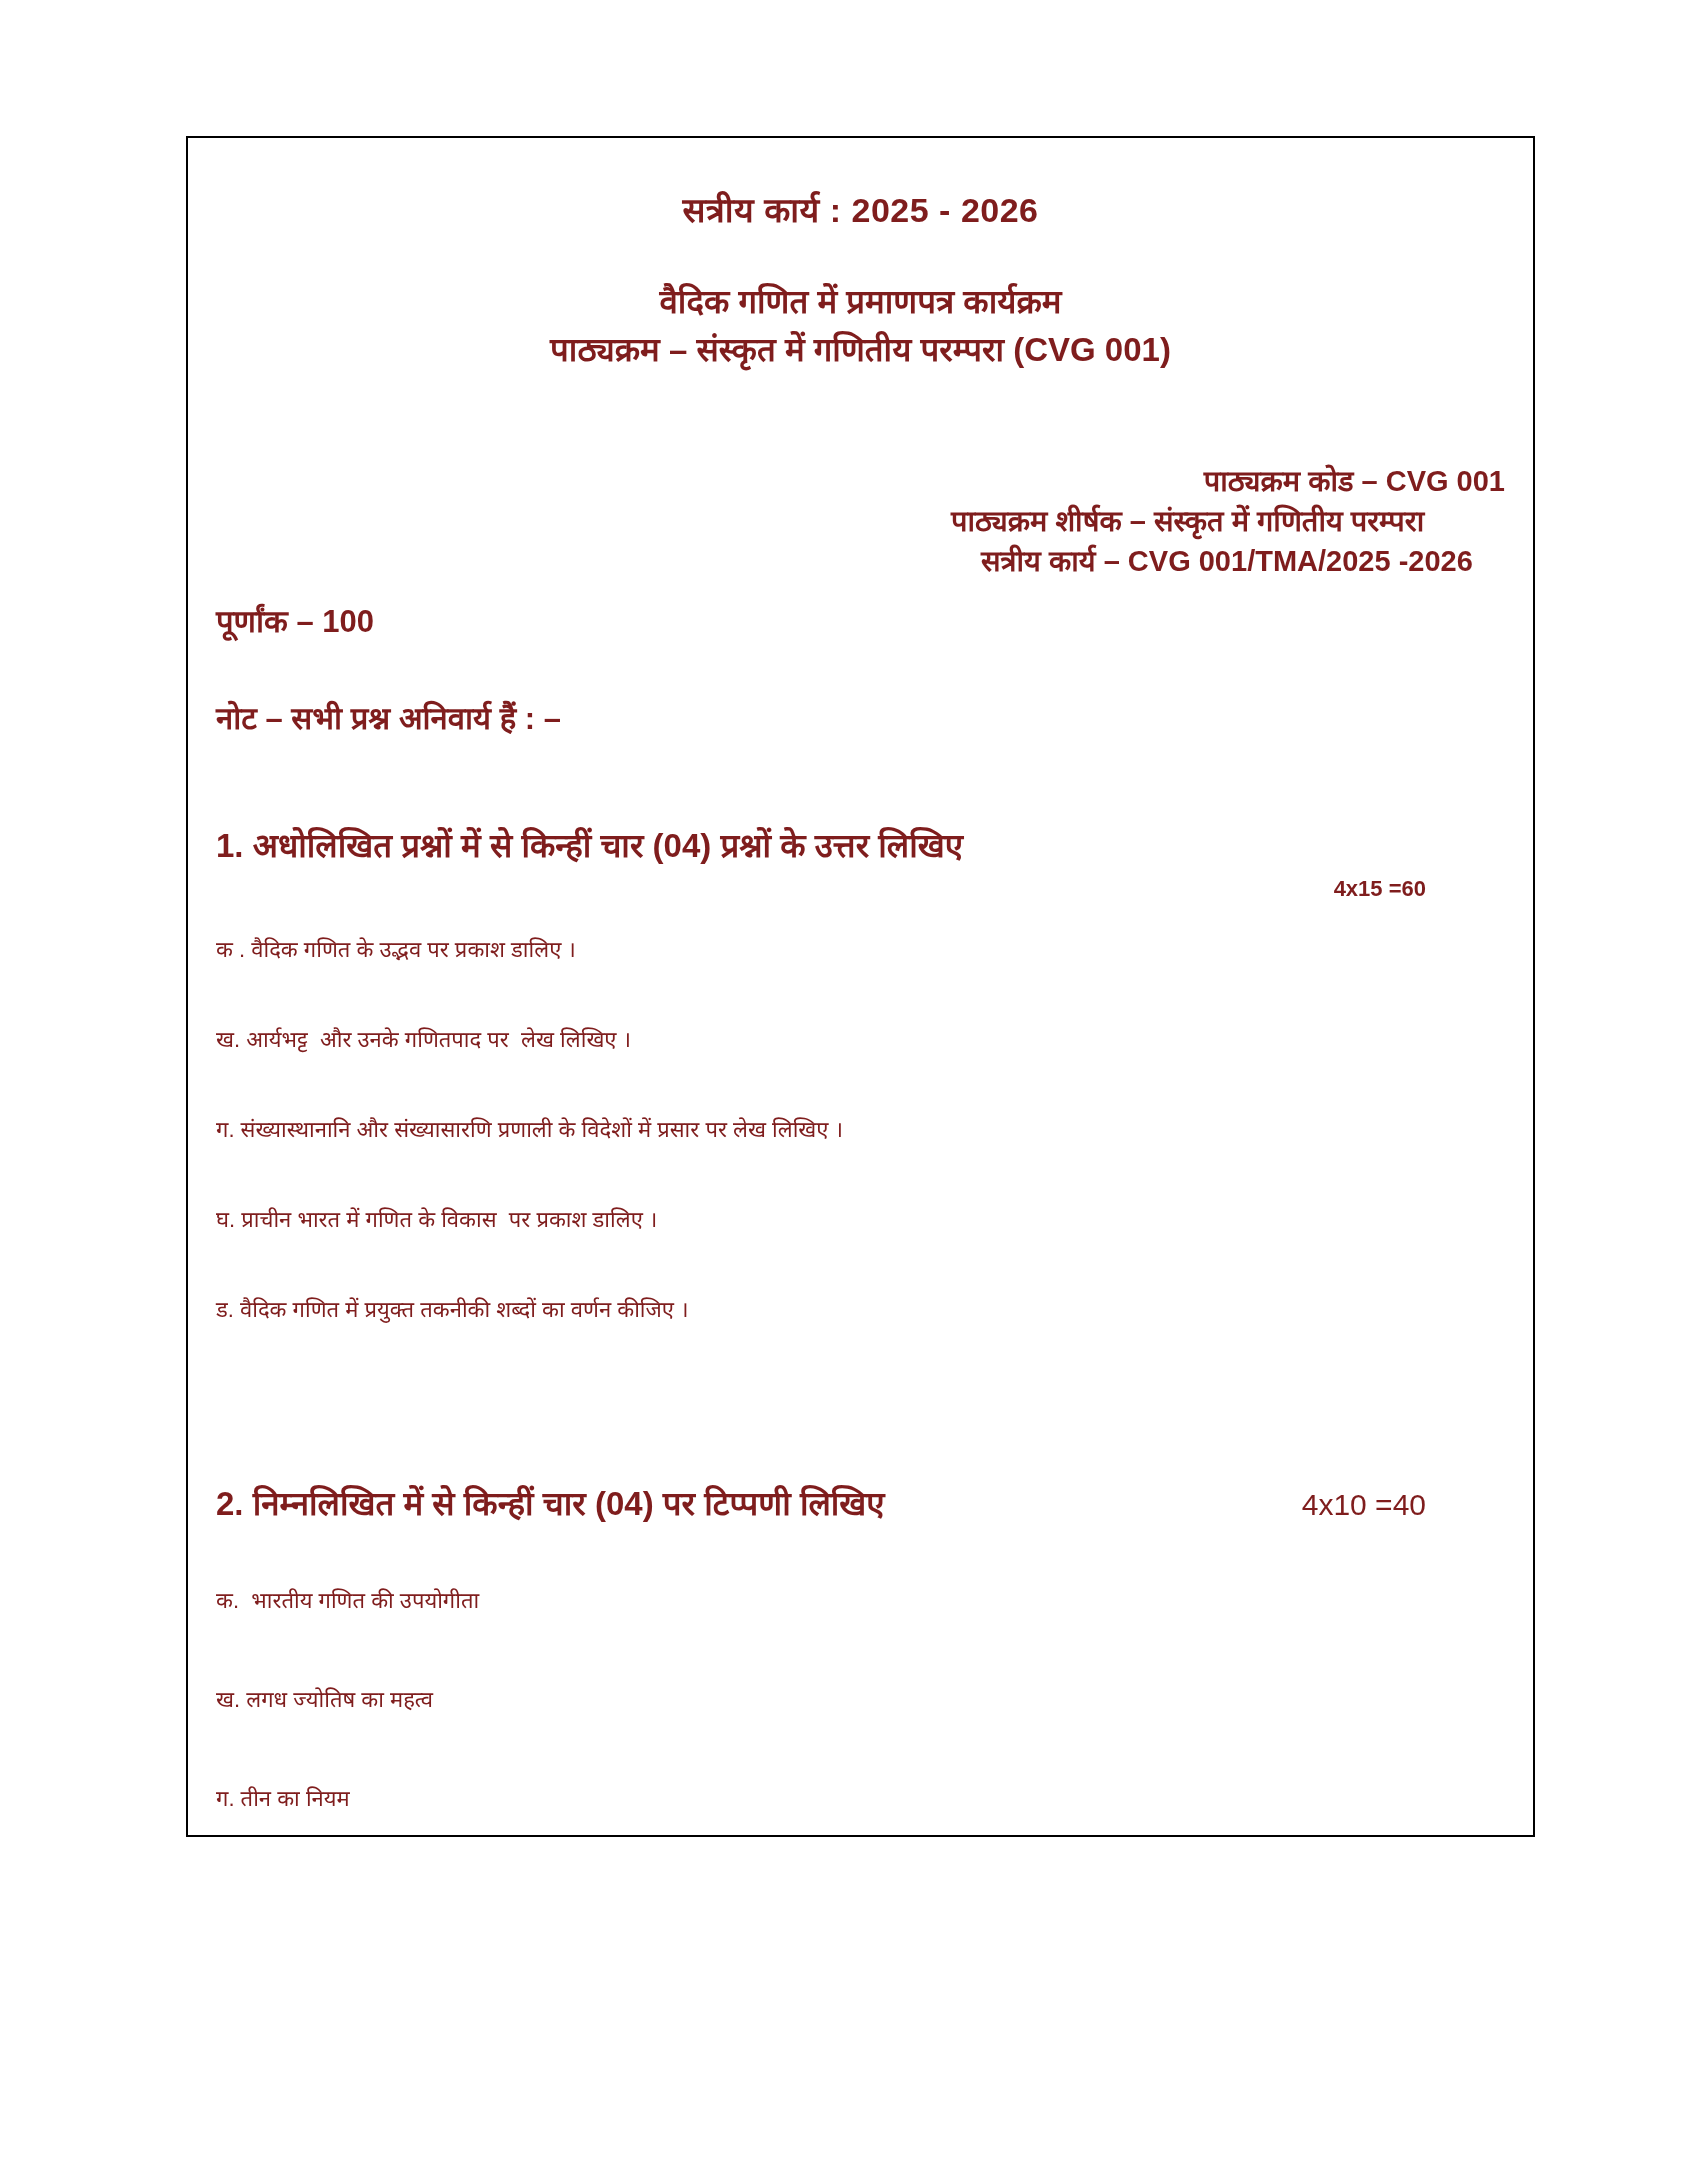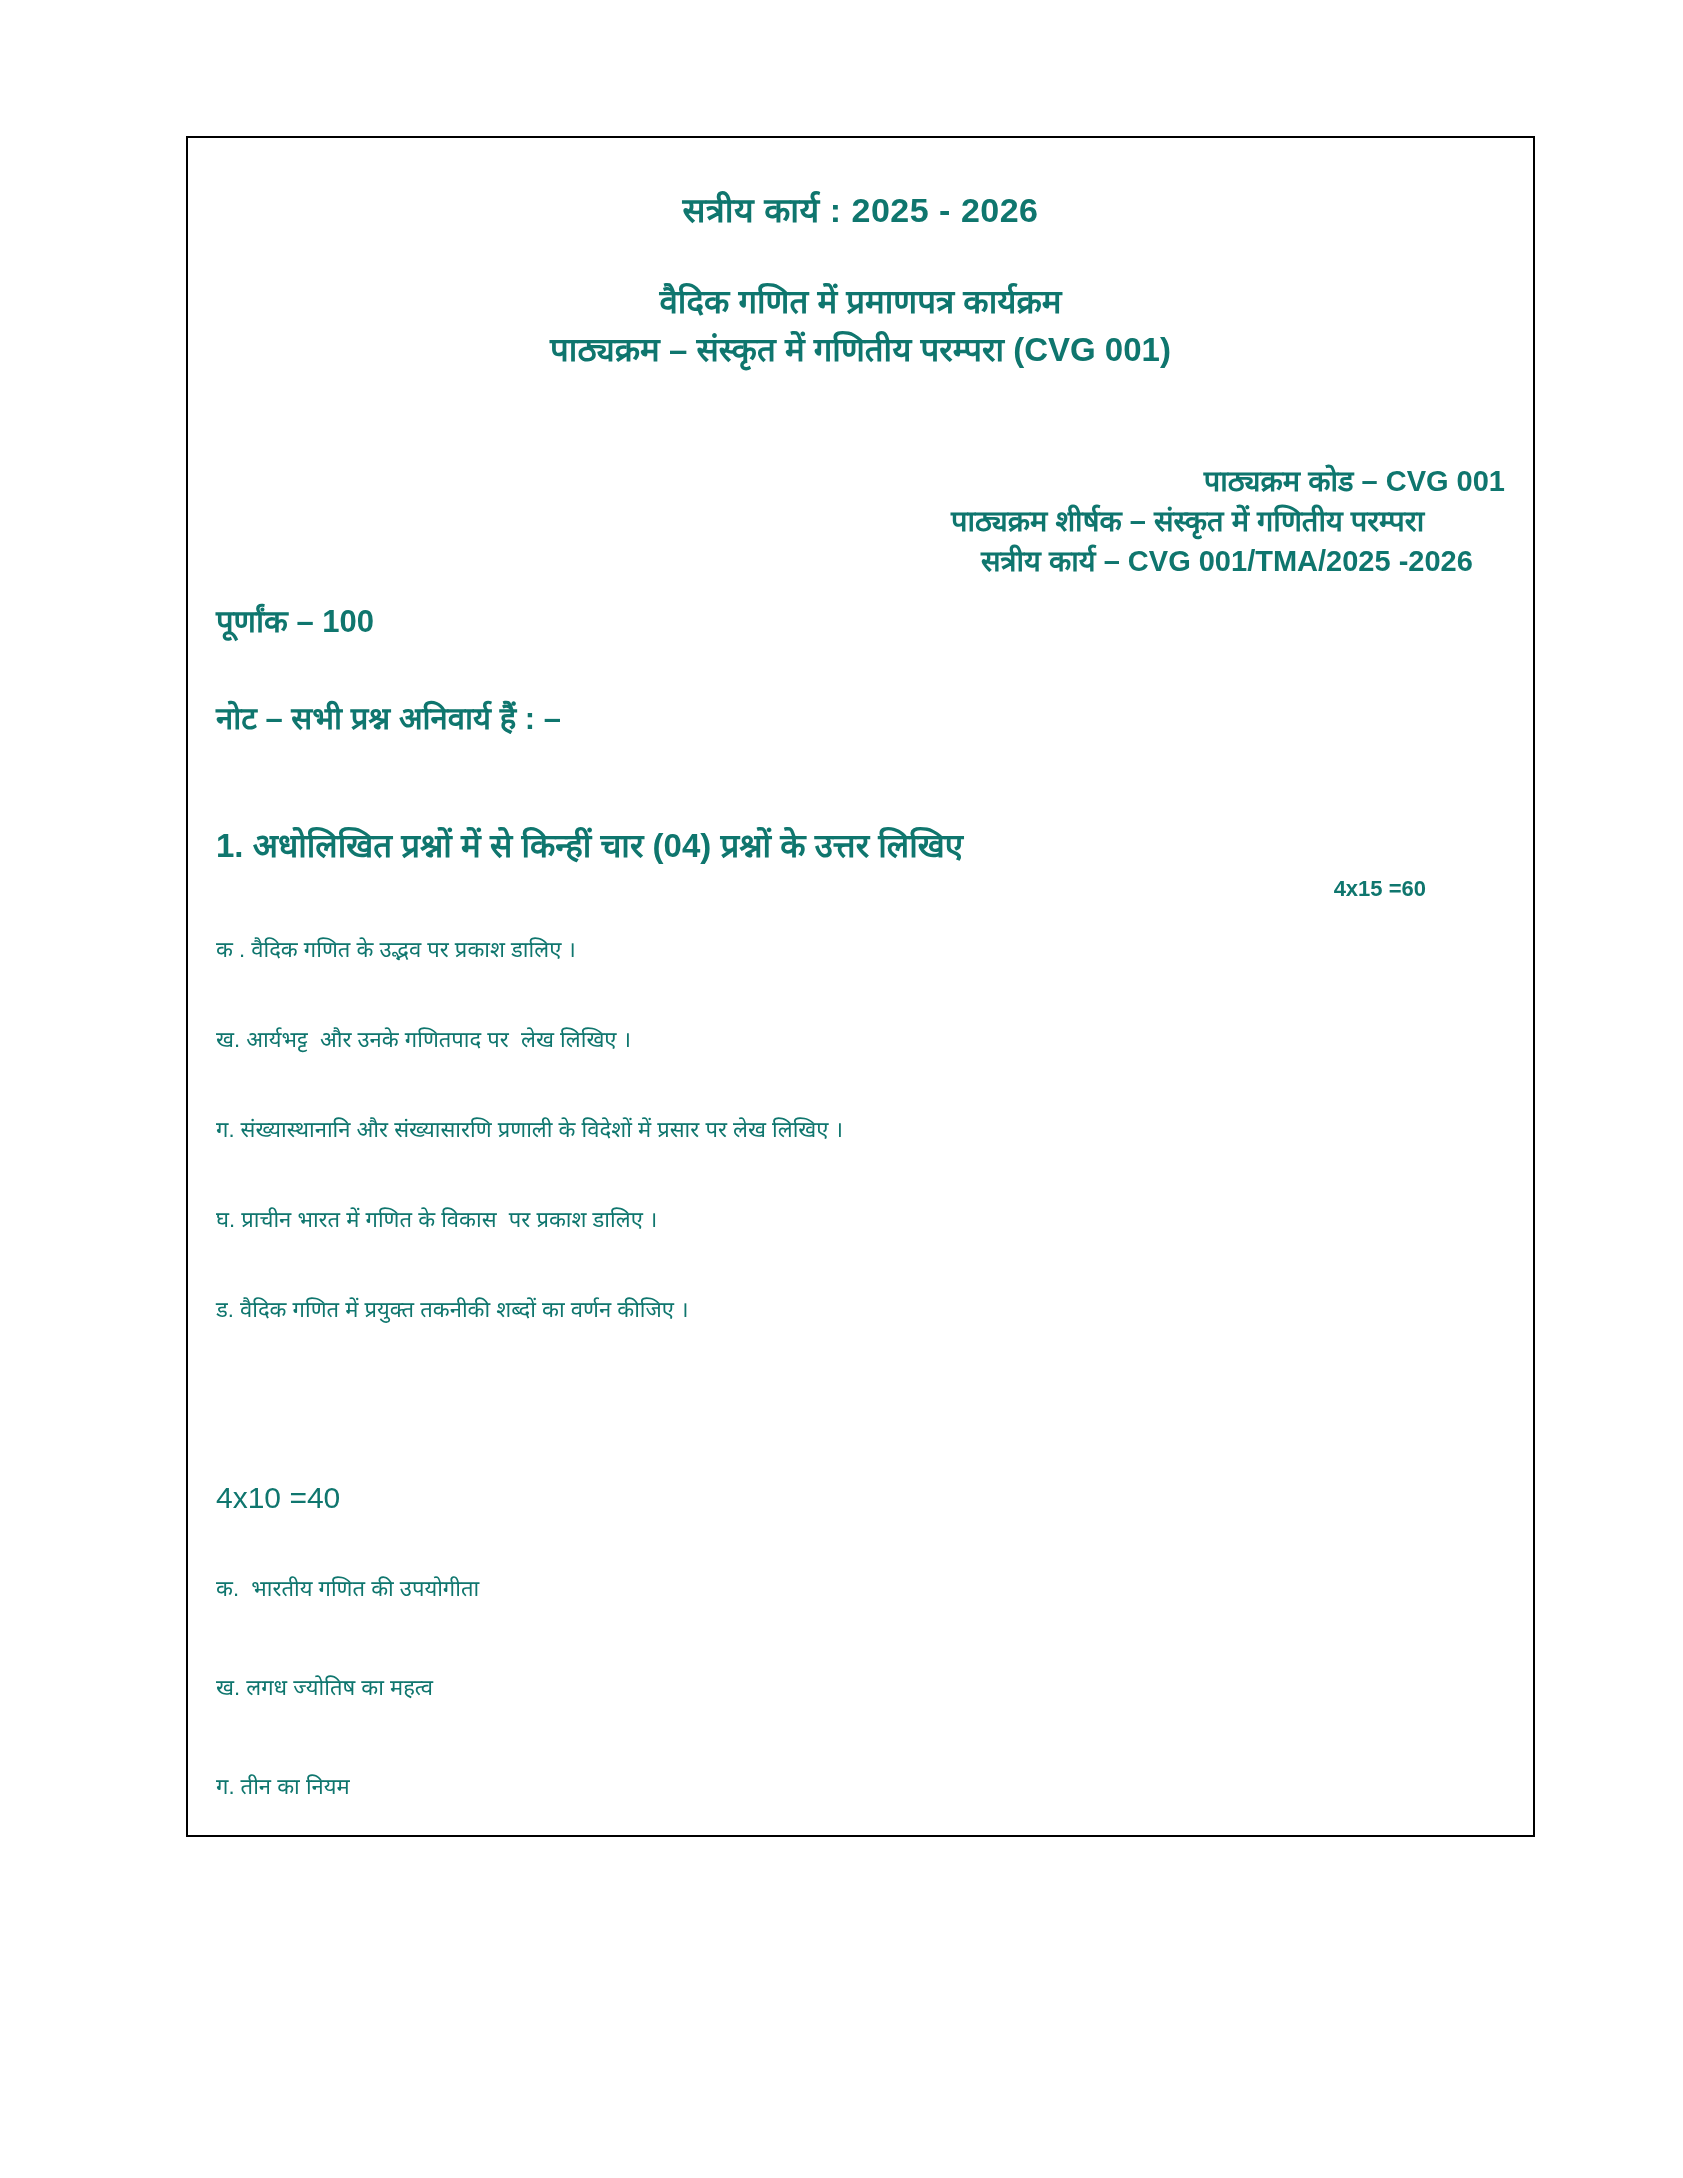--- a/index.html
+++ b/index.html
@@ -6,21 +6,21 @@
     margin: 0;
     padding: 0;
     background: #ffffff;
   }
   .canvas {
     position: relative;
     width: 1683px;
     height: 2178px;
     background: #ffffff;
     font-family: "Liberation Sans", sans-serif;
-    color: #0f766e;
+    color: #7f1d1d;
   }
   .doc-border {
     position: absolute;
     left: 186px;
     top: 136px;
     width: 1349px;
     height: 1701px;
     border: 2px solid #000000;
     box-sizing: border-box;
     padding: 0 28px;
@@ -131,20 +131,21 @@
 
     <ul class="q-items q1-items">
       <li>क . वैदिक गणित के उद्भव पर प्रकाश डालिए ।</li>
       <li>ख. आर्यभट्ट  और उनके गणितपाद पर  लेख लिखिए ।</li>
       <li>ग. संख्यास्थानानि और संख्यासारणि प्रणाली के विदेशों में प्रसार पर लेख लिखिए ।</li>
       <li>घ. प्राचीन भारत में गणित के विकास  पर प्रकाश डालिए ।</li>
       <li>ड. वैदिक गणित में प्रयुक्त तकनीकी शब्दों का वर्णन कीजिए ।</li>
     </ul>
 
     <div class="q2-row">
+      <div class="q-heading">2. निम्नलिखित में से किन्हीं चार (04) पर टिप्पणी लिखिए</div>
       <div class="q2-marks">4x10 =40</div>
     </div>
 
     <ul class="q-items q2-items">
       <li>क.  भारतीय गणित की उपयोगीता</li>
       <li>ख. लगध ज्योतिष का महत्व</li>
       <li>ग. तीन का नियम</li>
     </ul>
 
   </div>

